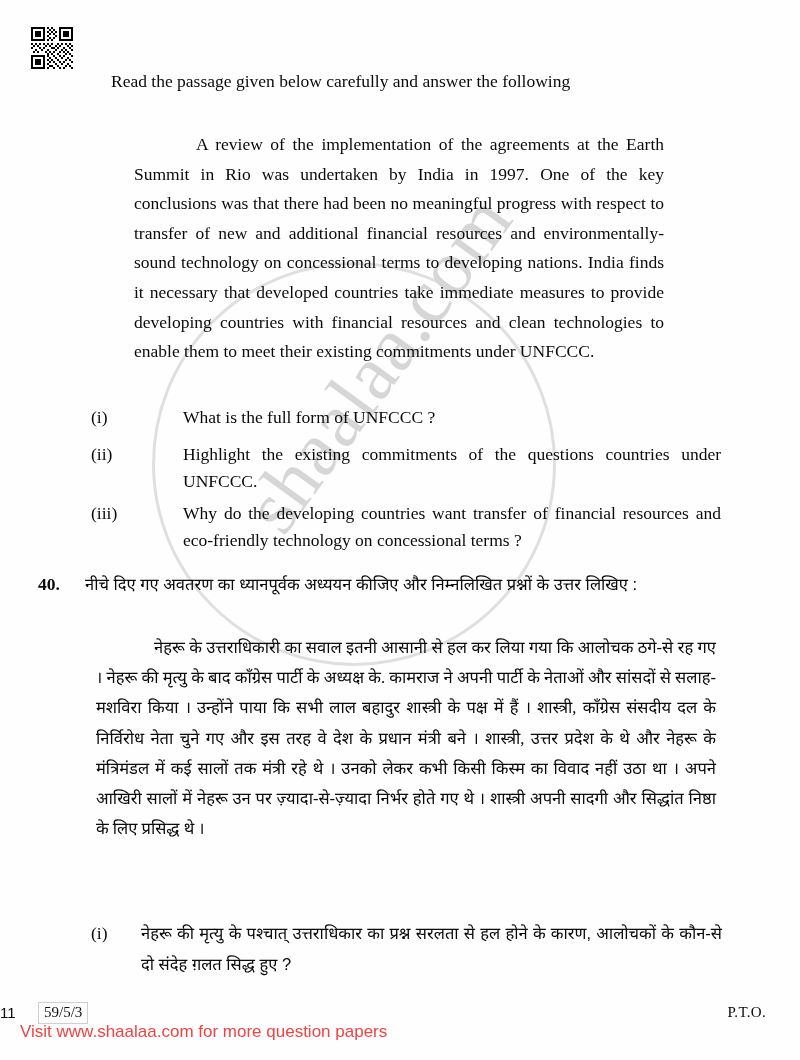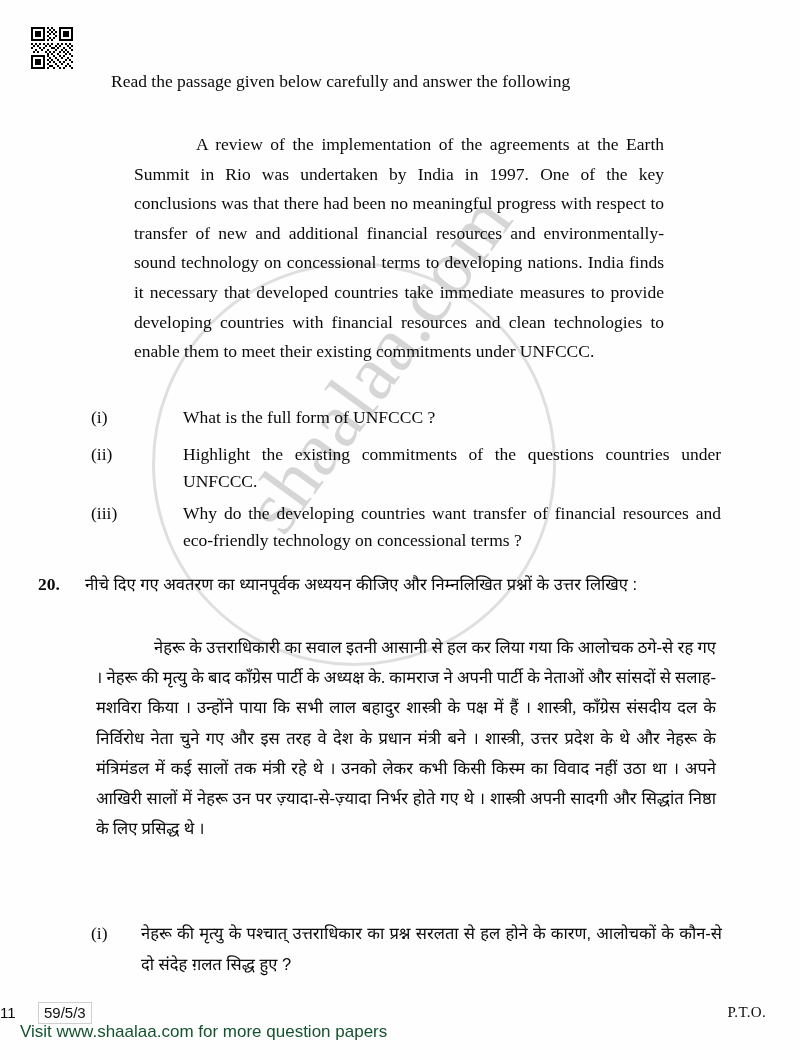--- a/index.html
+++ b/index.html
@@ -169,21 +169,21 @@
   #hindi-q-i .qtext {
     flex: 1;
     text-align: justify;
   }
 
   
   .footer-code {
     position: absolute;
     left: 38px;
     top: 1002px;
-    font-family: Liberation Sans, sans-serif;
+    font-family: Liberation Serif, serif;
     font-size: 15px;
     padding: 1px 5px 2px 5px;
     border: 1px solid #cfcfcf;
     color: #111;
   }
   .footer-page {
     position: absolute;
     left: 0;
     top: 1004px;
     width: 780px;
@@ -197,21 +197,21 @@
     font-family: Liberation Serif, serif;
     font-size: 15px;
     letter-spacing: .3px;
   }
   .footer-promo {
     position: absolute;
     left: 20px;
     top: 1022px;
     font-family: "Liberation Sans", "DejaVu Sans", sans-serif;
     font-size: 17px;
-    color: #14532d;
+    color: #ef4444;
     white-space: nowrap;
   }
 </style>
 </head>
 <body>
 
 <div id="page">
 
   <div class="wm-layer">
     <div class="wm-ring"></div>
@@ -352,21 +352,21 @@
       <span class="marker">(ii)</span>
       <span class="qtext">Highlight the existing commitments of the questions countries under UNFCCC.</span>
     </div>
 
     <div class="qrow" id="q-iii">
       <span class="marker">(iii)</span>
       <span class="qtext">Why do the developing countries want transfer of financial resources and eco-friendly technology on concessional terms ?</span>
     </div>
 
     <div id="hindi-head" class="hindi">
-      <span class="num">20.</span>
+      <span class="num">40.</span>
       <span class="htext">नीचे दिए गए अवतरण का ध्यानपूर्वक अध्ययन कीजिए और निम्नलिखित प्रश्नों के उत्तर लिखिए :</span>
     </div>
 
     <div id="hindi-passage" class="hindi">
       <p>नेहरू के उत्तराधिकारी का सवाल इतनी आसानी से हल कर लिया गया कि आलोचक ठगे-से रह गए । नेहरू की मृत्यु के बाद काँग्रेस पार्टी के अध्यक्ष के. कामराज ने अपनी पार्टी के नेताओं और सांसदों से सलाह-मशविरा किया । उन्होंने पाया कि सभी लाल बहादुर शास्त्री के पक्ष में हैं । शास्त्री, काँग्रेस संसदीय दल के निर्विरोध नेता चुने गए और इस तरह वे देश के प्रधान मंत्री बने । शास्त्री, उत्तर प्रदेश के थे और नेहरू के मंत्रिमंडल में कई सालों तक मंत्री रहे थे । उनको लेकर कभी किसी किस्म का विवाद नहीं उठा था । अपने आखिरी सालों में नेहरू उन पर ज़्यादा-से-ज़्यादा निर्भर होते गए थे । शास्त्री अपनी सादगी और सिद्धांत निष्ठा के लिए प्रसिद्ध थे ।</p>
     </div>
 
     <div id="hindi-q-i" class="hindi">
       <span class="marker">(i)</span>
       <span class="qtext">नेहरू की मृत्यु के पश्चात् उत्तराधिकार का प्रश्न सरलता से हल होने के कारण, आलोचकों के कौन-से दो संदेह ग़लत सिद्ध हुए ?</span>

